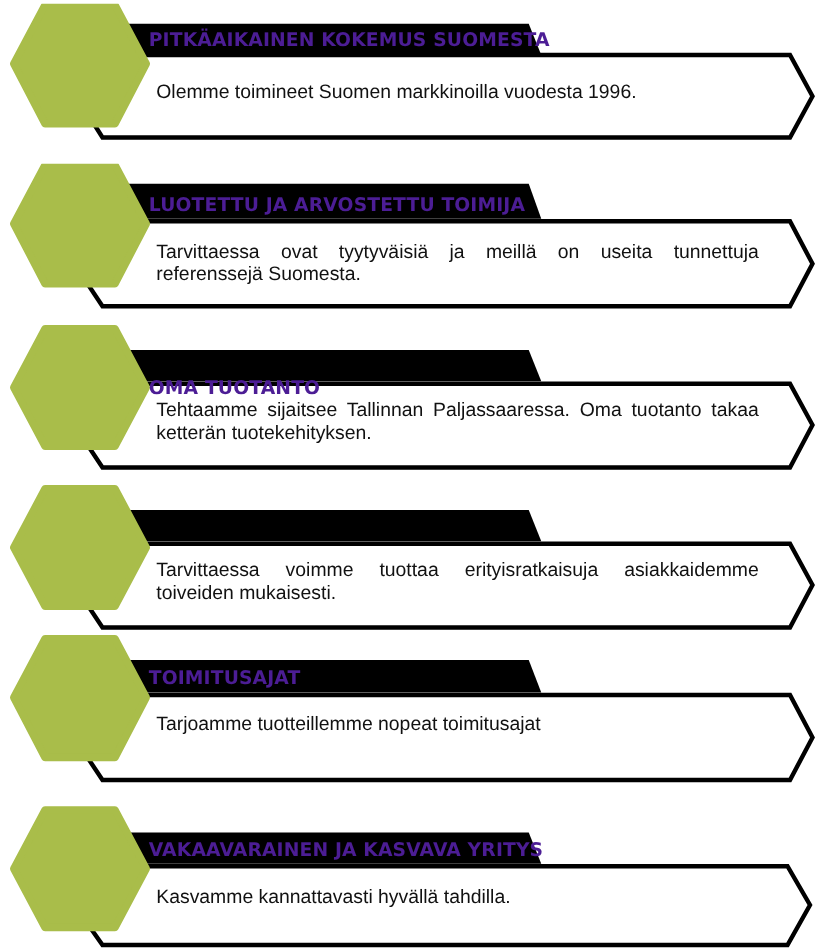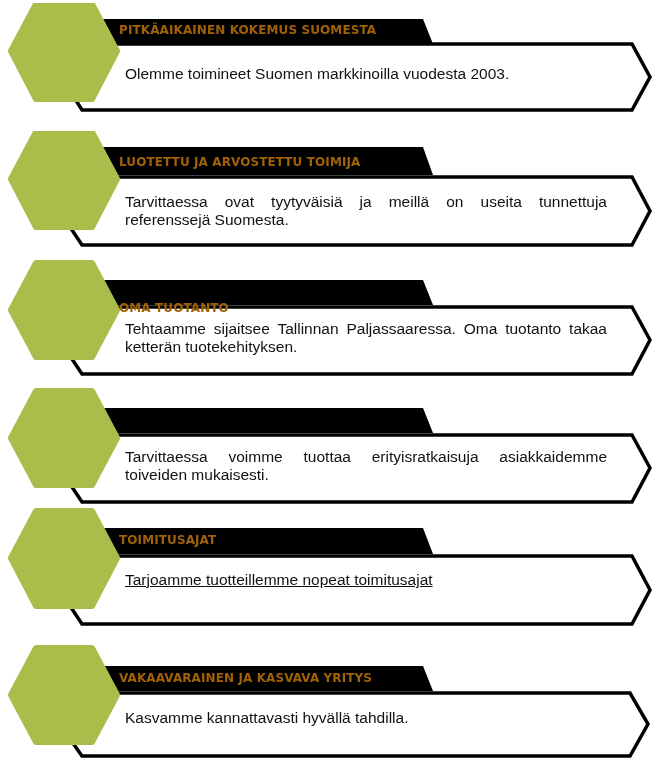--- a/index.html
+++ b/index.html
@@ -1,38 +1,38 @@
 <!DOCTYPE html>
 <html><head>
 <meta charset="utf-8">
 <style>
   html, body { margin: 0; padding: 0; background: #ffffff; }
   body { width: 670px; height: 761px; position: relative; overflow: hidden;
          font-family: "Liberation Sans", sans-serif; }
   .row { position: absolute; left: 0; width: 670px; height: 128px; }
   .row svg.shape { position: absolute; left: 0; top: 0; width: 670px; height: 128px; }
-  .title { position: absolute; left: 119px; top: 20px; color: #a16207;
+  .title { position: absolute; left: 119px; top: 20px; color: #4c1d95;
            font-family: "DejaVu Sans", sans-serif; font-weight: bold;
-           font-size: 12px; letter-spacing: 0.1px; white-space: nowrap; }
+           font-size: 15px; letter-spacing: 0.1px; white-space: nowrap; }
   .body { position: absolute; left: 125px; width: 482px; color: #111111;
           font-size: 15.5px; line-height: 18px; text-align: justify; }
   .body.one { top: 62px; }
   .body.two { top: 55px; }
 </style>
 </head>
 <body>
 
 <div class="row" style="top:3px;">
   <svg class="shape" viewBox="0 0 670 128">
     <polygon points="100,16 423,16 433,41 100,41" fill="#000"></polygon>
     <polygon points="100,41 632,41 650,74 632,107 82,107 70,88" fill="#fff" stroke="#000" stroke-width="3.5" stroke-linejoin="miter"></polygon>
     <polygon points="36,1 92,1 117,48 92,96 36,96 11,48" fill="#A9BD4A" stroke="#A9BD4A" stroke-width="6" stroke-linejoin="round"></polygon>
   </svg>
   <div class="title">PITKÄAIKAINEN KOKEMUS SUOMESTA</div>
-  <div class="body one">Olemme toimineet Suomen markkinoilla vuodesta 2003.</div>
+  <div class="body one">Olemme toimineet Suomen markkinoilla vuodesta 1996.</div>
 </div>
 
 <div class="row" style="top:131px;">
   <svg class="shape" viewBox="0 0 670 128">
     <polygon points="100,16 423,16 433,44 100,44" fill="#000"></polygon>
     <polygon points="100,46 632,46 650,80 632,114 82,114 70,96" fill="#fff" stroke="#000" stroke-width="3.5" stroke-linejoin="miter"></polygon>
     <polygon points="36,1 92,1 117,48 92,96 36,96 11,48" fill="#A9BD4A" stroke="#A9BD4A" stroke-width="6" stroke-linejoin="round"></polygon>
   </svg>
   <div class="title" style="top:24px;">LUOTETTU JA ARVOSTETTU TOIMIJA</div>
   <div class="body two" style="top:62px;">Tarvittaessa ovat tyytyväisiä ja meillä on useita tunnettuja referenssejä Suomesta.</div>
@@ -57,21 +57,21 @@
   <div class="body two" style="top:60px;">Tarvittaessa voimme tuottaa erityisratkaisuja asiakkaidemme toiveiden mukaisesti.</div>
 </div>
 
 <div class="row" style="top:508px;">
   <svg class="shape" viewBox="0 0 670 128">
     <polygon points="100,20 423,20 433,46 100,46" fill="#000"></polygon>
     <polygon points="100,48 632,48 650,82 632,116 82,116 70,98" fill="#fff" stroke="#000" stroke-width="3.5" stroke-linejoin="miter"></polygon>
     <polygon points="36,3 92,3 117,50 92,98 36,98 11,50" fill="#A9BD4A" stroke="#A9BD4A" stroke-width="6" stroke-linejoin="round"></polygon>
   </svg>
   <div class="title" style="top:25px;">TOIMITUSAJAT</div>
-  <div class="body one" style="top:63px;text-decoration:underline;">Tarjoamme tuotteillemme nopeat toimitusajat</div>
+  <div class="body one" style="top:63px;">Tarjoamme tuotteillemme nopeat toimitusajat</div>
 </div>
 
 <div class="row" style="top:644px;">
   <svg class="shape" viewBox="0 0 670 128">
     <polygon points="100,22 423,22 433,47 100,47" fill="#000"></polygon>
     <polygon points="100,49 630,49 648,80 630,112 82,112 70,95" fill="#fff" stroke="#000" stroke-width="3.5" stroke-linejoin="miter"></polygon>
     <polygon points="36,4 92,4 117,51 92,98 36,98 11,51" fill="#A9BD4A" stroke="#A9BD4A" stroke-width="6" stroke-linejoin="round"></polygon>
   </svg>
   <div class="title" style="top:27px;">VAKAAVARAINEN JA KASVAVA YRITYS</div>
   <div class="body one" style="top:65px;">Kasvamme kannattavasti hyvällä tahdilla.</div>

